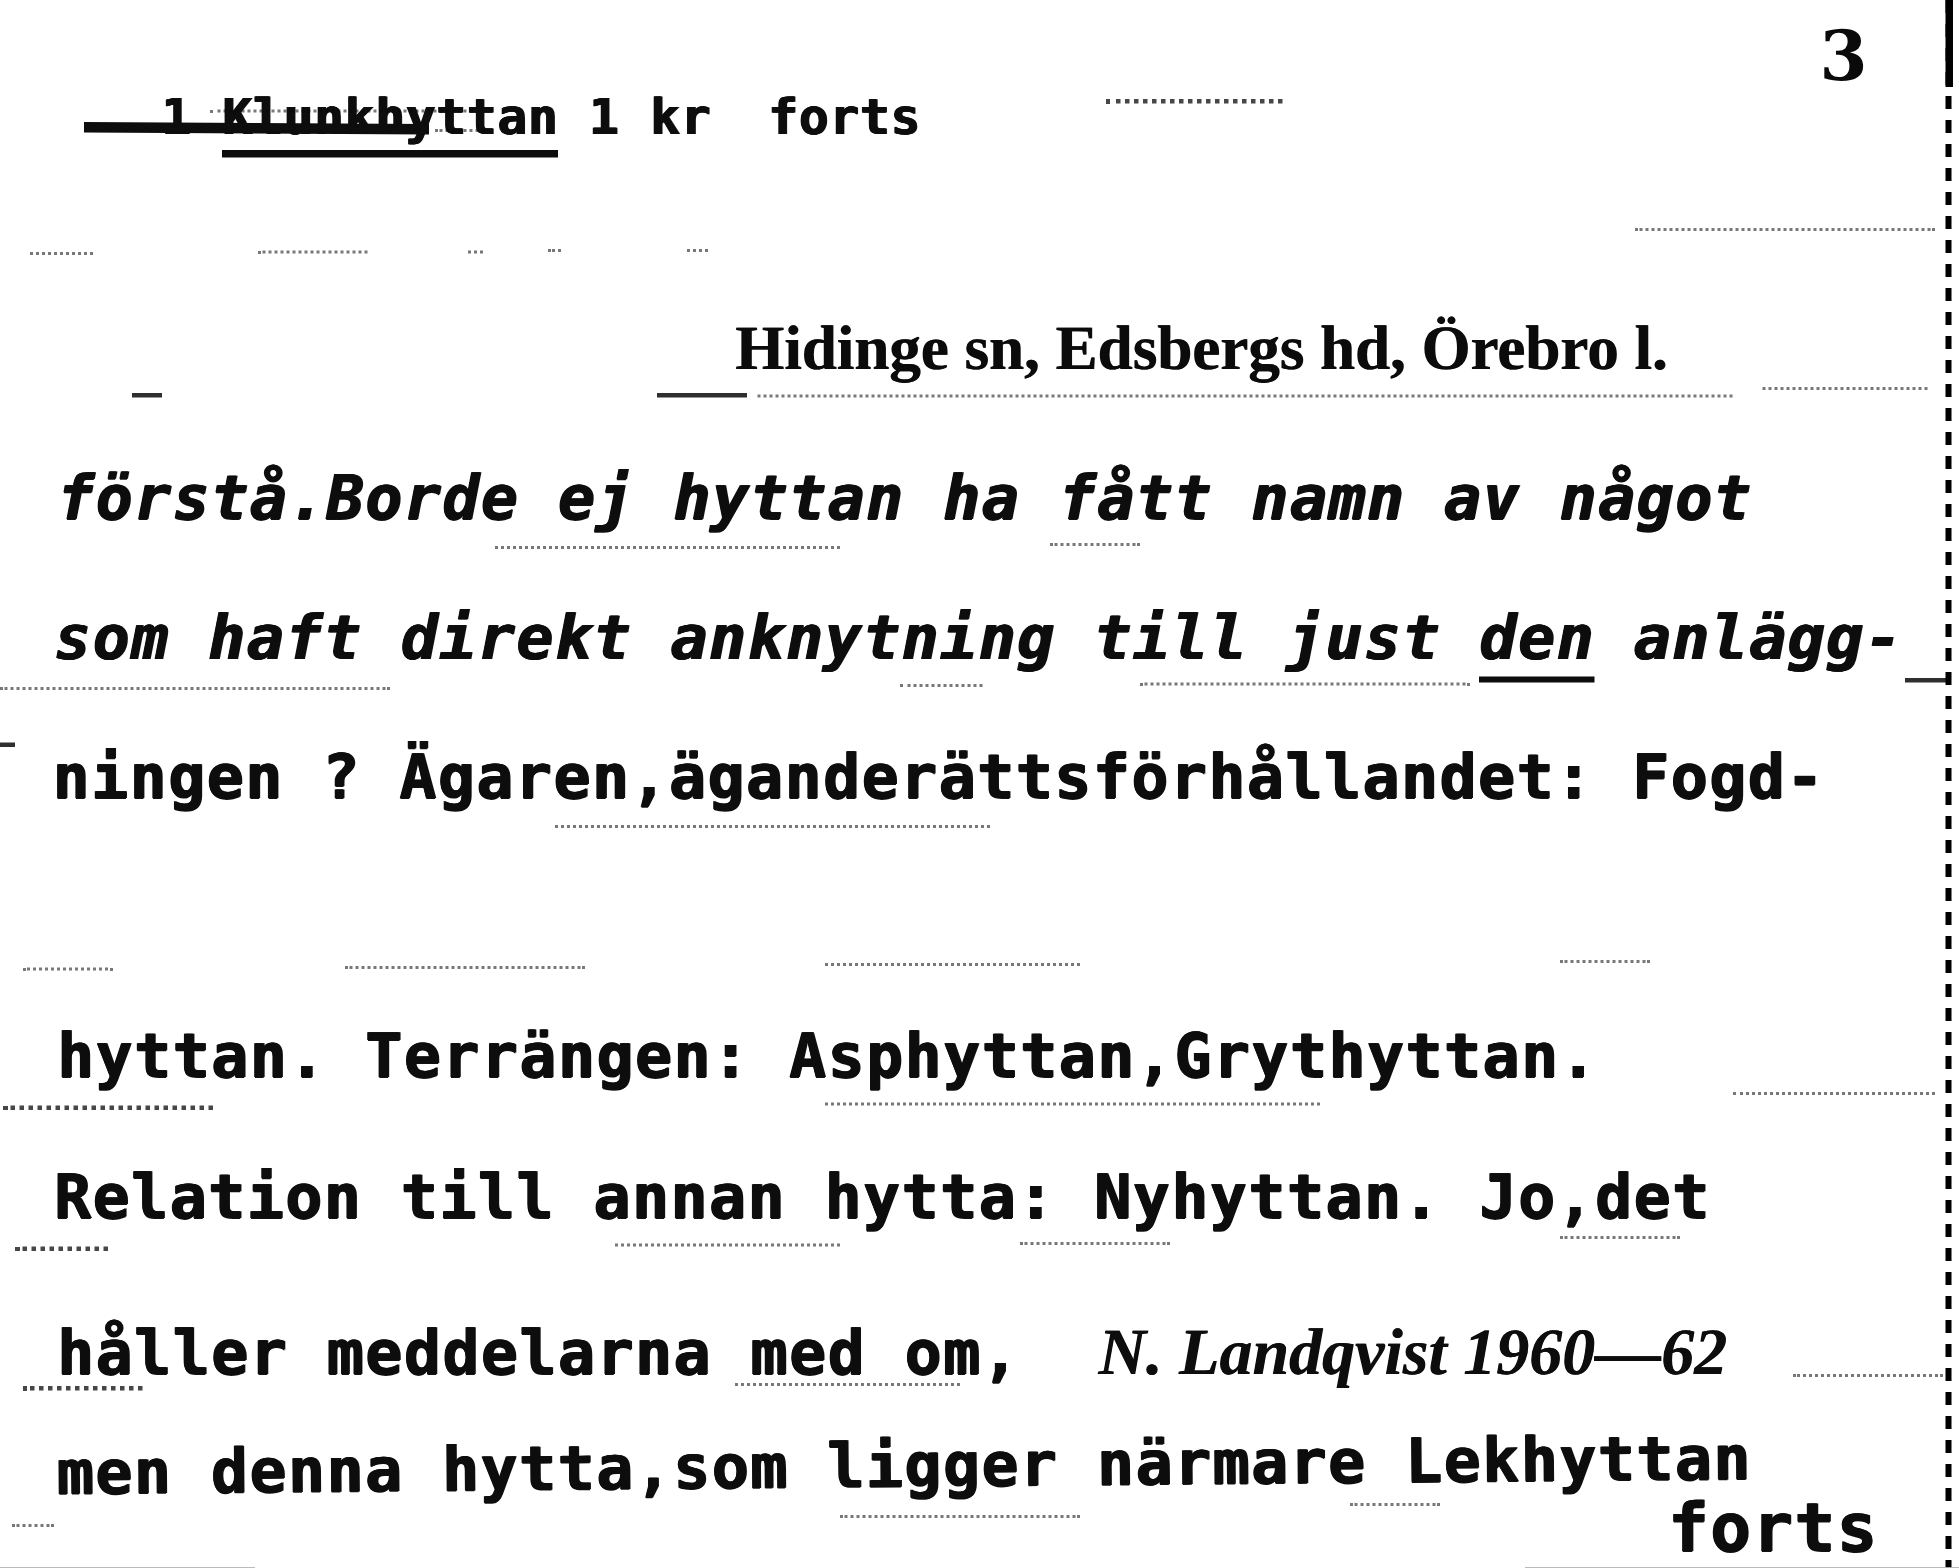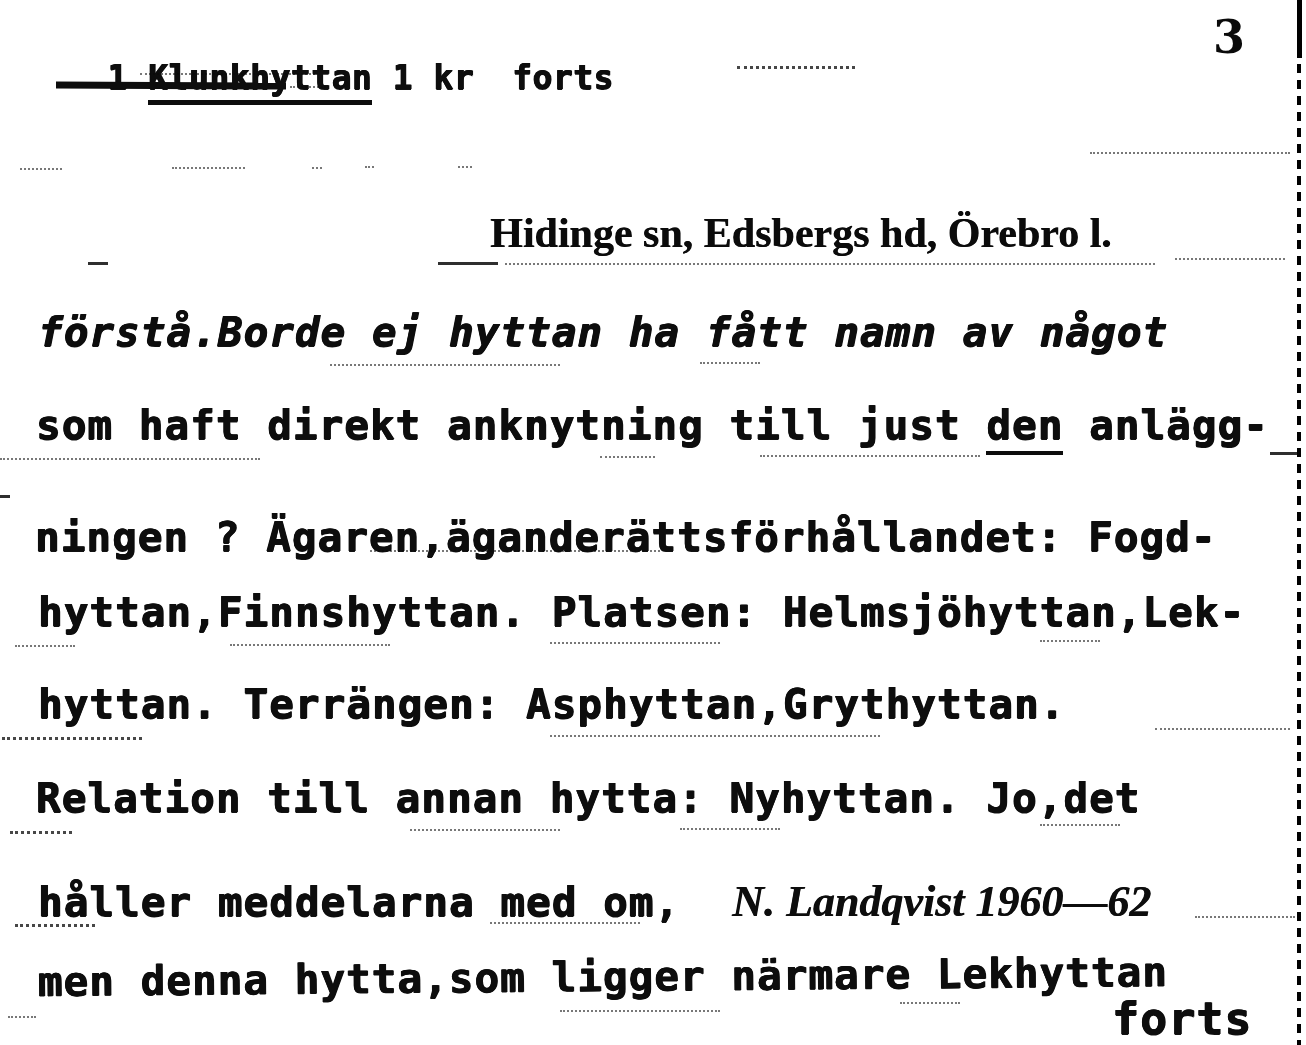--- a/index.html
+++ b/index.html
@@ -80,25 +80,24 @@
   <div class="tw hdr" style="left:26px;top:28px;">
     <span>1 </span><span class="u-title">Klunkhyttan</span><span> 1 kr</span><span class="gap2"></span><span>forts</span>
   </div>
 
   <div class="pageno" style="left:1213px;top:14px;">3</div>
 
   <div class="stamp" style="left:490px;top:212px;">Hidinge sn, Edsbergs hd, Örebro l.</div>
 
   <div class="tw" style="left:38px;top:312px;font-style:italic;">förstå.Borde ej hyttan ha fått namn av något</div>
 
-  <div class="tw" style="left:36px;top:405px;"><span>som haft direkt anknytning till just </span><span class="u-word">den</span><span> anlägg-</span></div>
+  <div class="tw" style="left:36px;top:405px;font-style:italic;"><span>som haft direkt anknytning till just </span><span class="u-word">den</span><span> anlägg-</span></div>
 
-  <div class="tw" style="left:35px;top:517px;">ningen ? Ägaren,äganderättsförhållandet: Fogd-</div>
+  <div class="tw" style="left:35px;top:498px;">ningen ? Ägaren,äganderättsförhållandet: Fogd-</div>
 
-  <div class="tw" style="left:38px;top:592px;">hyttan,Finnshyttan. Platsen: Helmsjöhyttan,Lek-</div>
 
   <div class="tw" style="left:36px;top:778px;">Relation till annan hytta: Nyhyttan. Jo,det</div>
 
   <div class="tw" style="left:38px;top:684px;">hyttan. Terrängen: Asphyttan,Grythyttan.</div>
 
   <div class="tw" style="left:38px;top:880px;"><span>håller meddelarna med om,</span><span class="attrib">N. Landqvist 1960—62</span></div>
 
   <div class="tw tilt" style="left:38px;top:962px;">men denna hytta,som ligger närmare Lekhyttan</div>
 
   <div class="tw footer-forts" style="left:1112px;top:996px;">forts</div>

